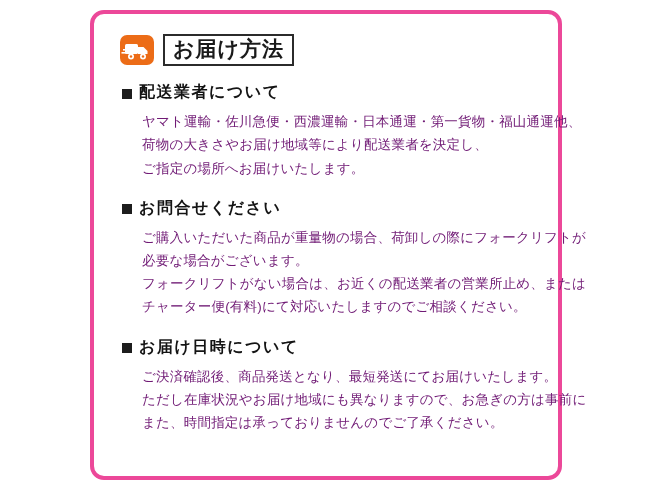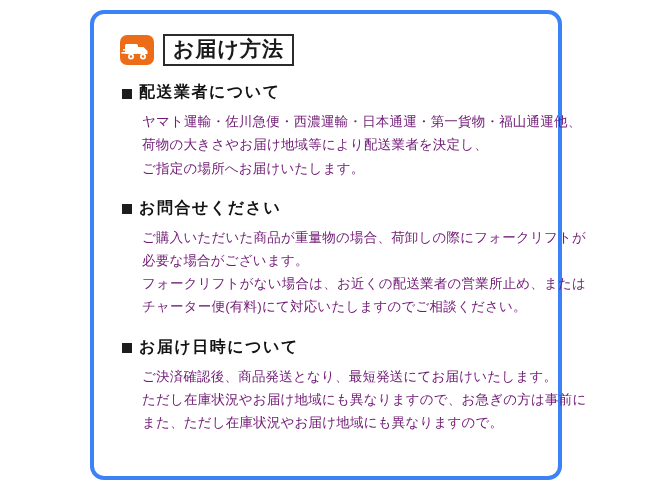--- a/index.html
+++ b/index.html
@@ -18,21 +18,21 @@
     height: 489px;
     background: #ffffff;
     box-sizing: border-box;
   }
   .card {
     position: absolute;
     left: 90px;
     top: 10px;
     width: 472px;
     height: 470px;
-    border: 4px solid #3b82f6;
+    border: 4px solid #ec4899;
     border-radius: 14px;
     background: #ffffff;
     box-sizing: border-box;
   }
   .card-inner {
     padding: 18px 22px 10px 22px;
   }
   
   .header {
     display: flex;
@@ -147,19 +147,19 @@
       </div>
 
       <div class="section">
         <div class="sec-head">
           <span class="sq"></span>
           <span class="sec-title">お届け日時について</span>
         </div>
         <div class="body-lines">
           <div class="line">ご決済確認後、商品発送となり、最短発送にてお届けいたします。</div>
           <div class="line">ただし在庫状況やお届け地域にも異なりますので、お急ぎの方は事前に</div>
-          <div class="line">また、ただし在庫状況やお届け地域にも異なりますので。</div>
+          <div class="line">また、時間指定は承っておりませんのでご了承ください。</div>
         </div>
       </div>
 
     </div>
   </div>
 </div>
 
 </body></html>

